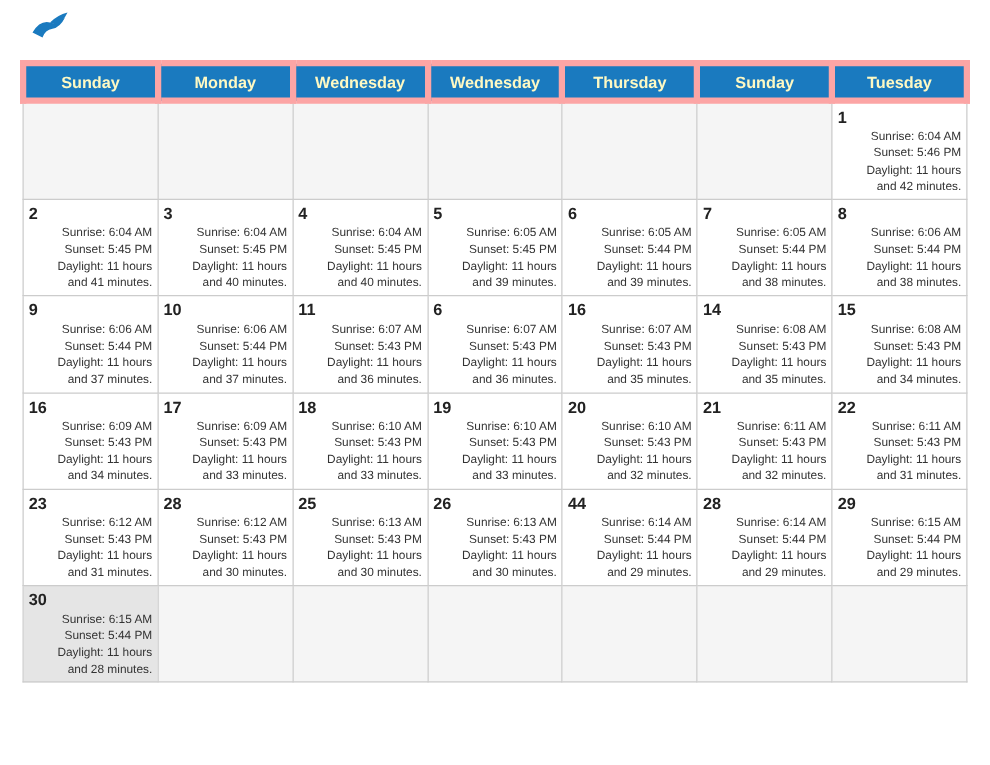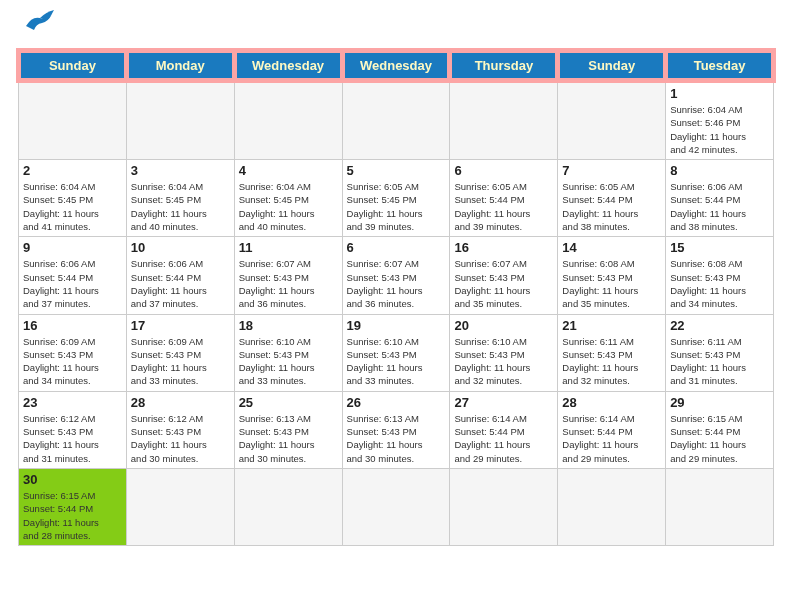--- a/index.html
+++ b/index.html
@@ -71,23 +71,24 @@
       font-size: 13px;
       font-weight: bold;
       color: #222;
       display: block;
       margin-bottom: 2px;
     }
     .day-info {
       font-size: 9.5px;
       line-height: 1.4;
       color: #333;
+      text-align: right;
     }
     .last-row td {
-      background: #84cc16;
+      background: #e5e5e5;
     }
   </style>
 </head>
 <body>
 
 <div class="header-area">
   <div class="logo">
     <div style="display:flex;align-items:center;">
       <span class="logo-text"><span></span><span style="color:#1a7abf"></span></span>
       <svg width="38" height="28" viewBox="0 0 38 28" style="margin-left:2px;margin-top:-8px;">
@@ -306,21 +307,21 @@
 and 30 minutes.</div>
         </td>
         <td>
           <span class="day-num">26</span>
           <div class="day-info" style="white-space: pre-line;">Sunrise: 6:13 AM
 Sunset: 5:43 PM
 Daylight: 11 hours
 and 30 minutes.</div>
         </td>
         <td>
-          <span class="day-num">27</span>
+          <span class="day-num">44</span>
           <div class="day-info" style="white-space: pre-line;">Sunrise: 6:14 AM
 Sunset: 5:44 PM
 Daylight: 11 hours
 and 29 minutes.</div>
         </td>
         <td>
           <span class="day-num">28</span>
           <div class="day-info" style="white-space: pre-line;">Sunrise: 6:14 AM
 Sunset: 5:44 PM
 Daylight: 11 hours

